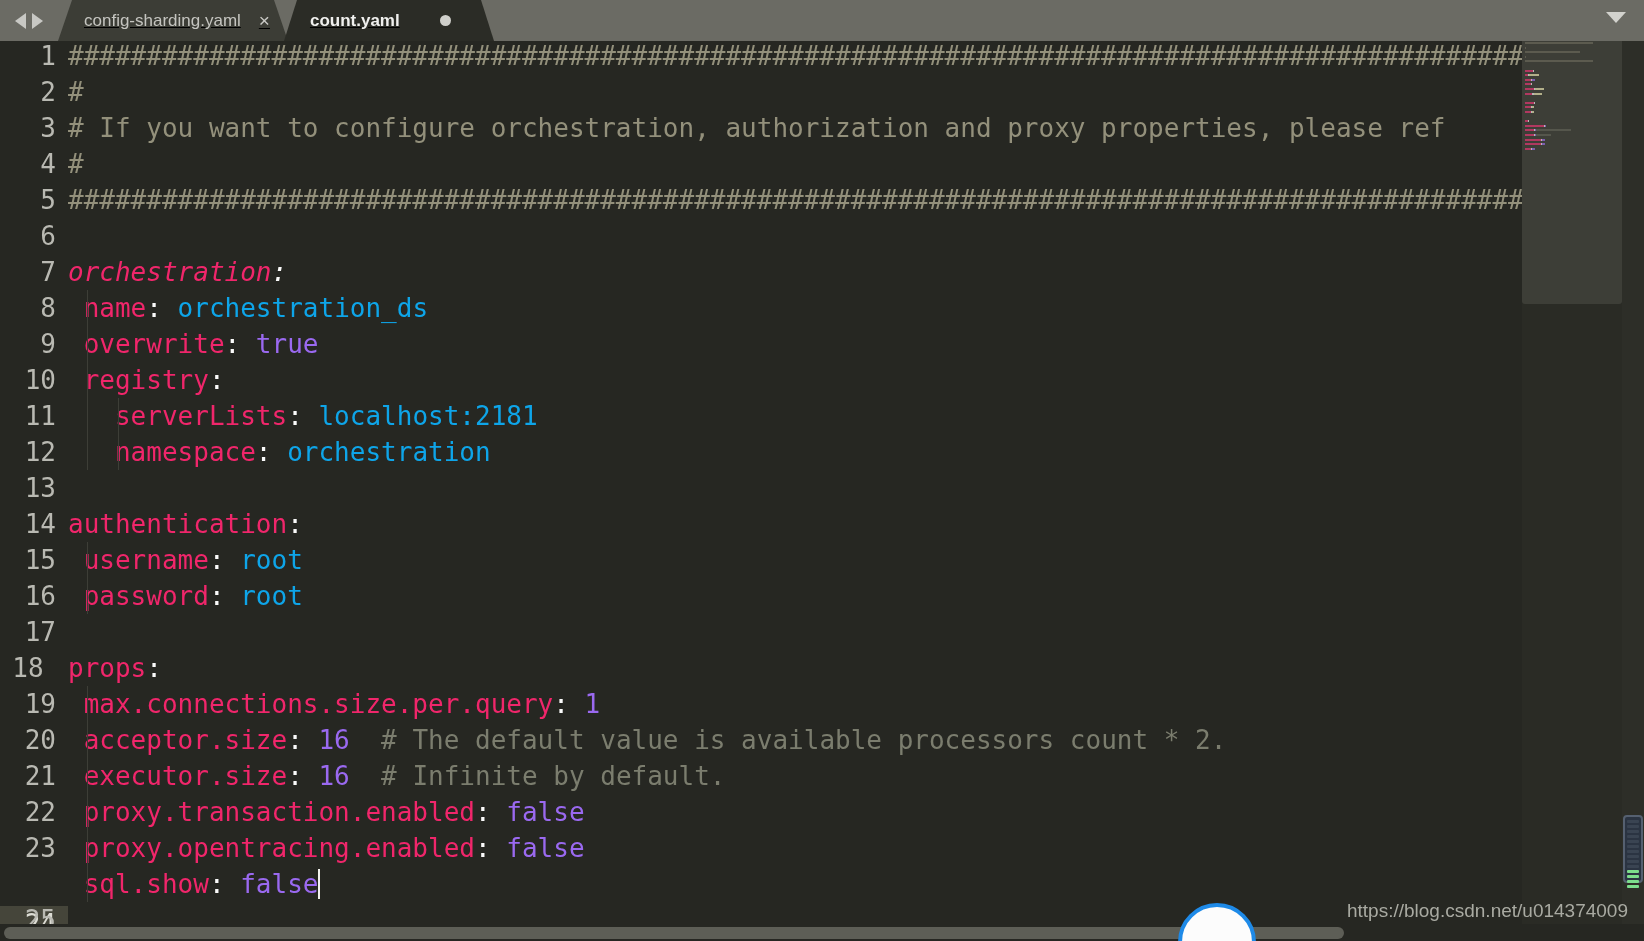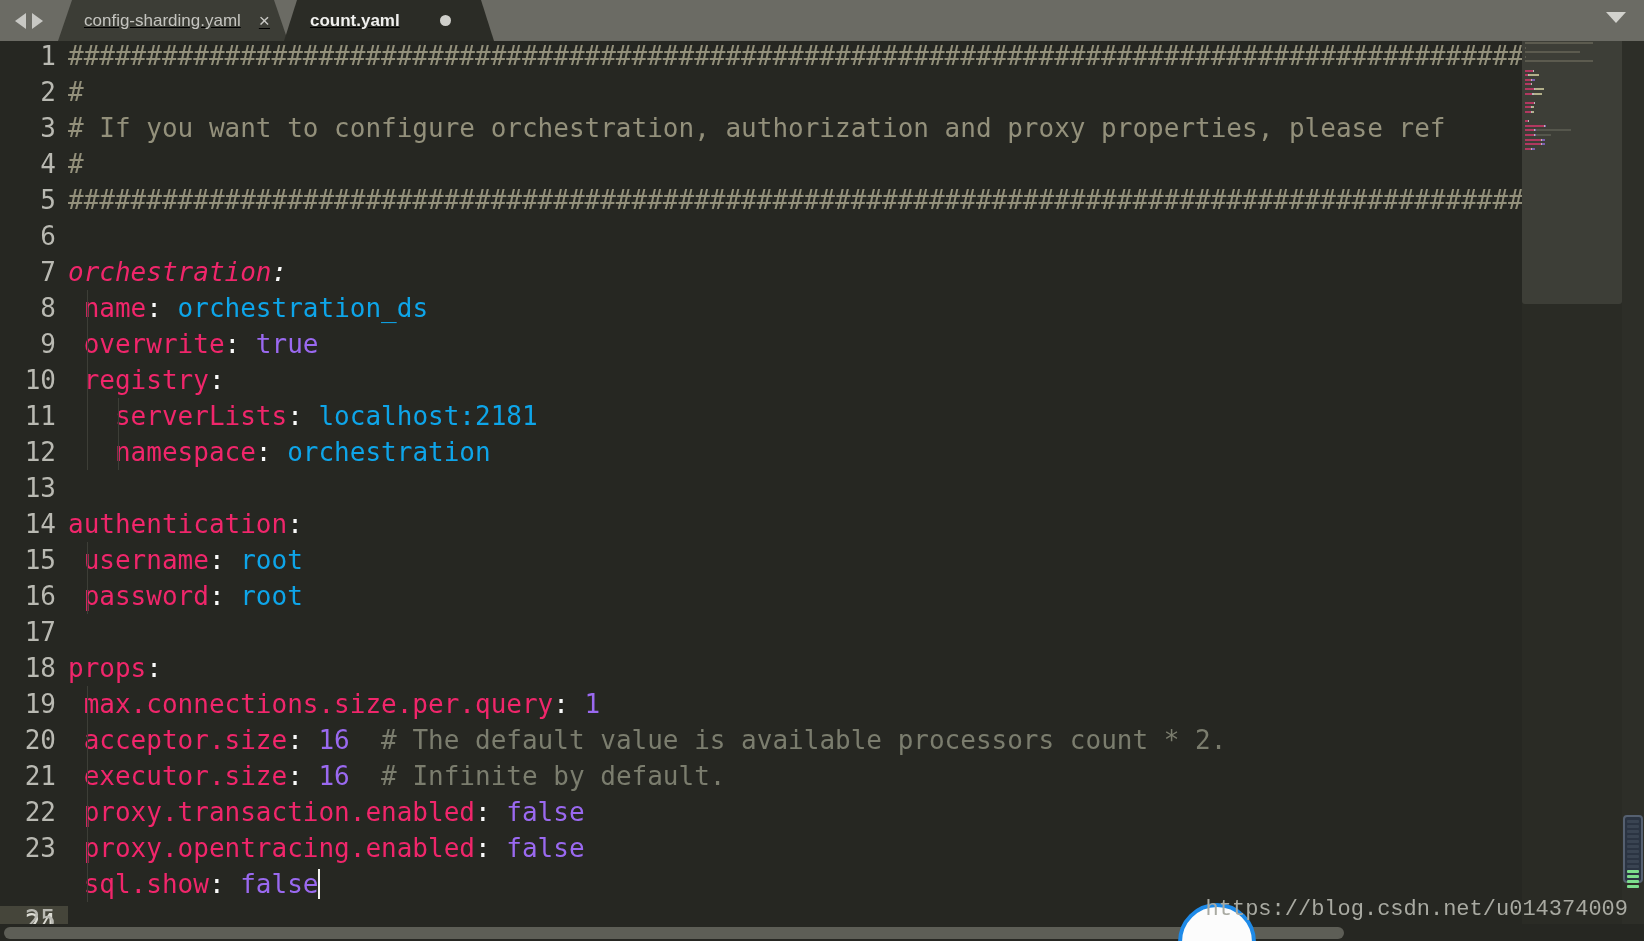--- a/index.html
+++ b/index.html
@@ -175,22 +175,22 @@
   #hscroll-thumb {
     position: absolute; left: 4px; top: 3px;
     width: 1340px; height: 12px;
     background: #5d5e56;
     border-radius: 6px;
   }
 
   
   #watermark {
     position: absolute; right: 16px; bottom: 19px;
-    font-family: Liberation Mono, monospace;
-    font-size: 22px;
+    font-family: Liberation Sans, sans-serif;
+    font-size: 19px;
     color: #a9aaa2;
     z-index: 35;
     white-space: nowrap;
   }
   #csdn-logo {
     position: absolute; left: 1178px; bottom: -40px;
     width: 78px; height: 78px;
     border-radius: 50%;
     background: #fcfcfc;
     border: 4px solid #1e8ae8;
@@ -239,21 +239,21 @@
       <div class="lnum" style="top: 256px;">8</div>
       <div class="lnum" style="top: 292px;">9</div>
       <div class="lnum" style="top: 328px;">10</div>
       <div class="lnum" style="top: 364px;">11</div>
       <div class="lnum" style="top: 400px;">12</div>
       <div class="lnum" style="top: 436px;">13</div>
       <div class="lnum" style="top: 472px;">14</div>
       <div class="lnum" style="top: 508px;">15</div>
       <div class="lnum" style="top: 544px;">16</div>
       <div class="lnum" style="top: 580px;">17</div>
-      <div class="lnum" style="top: 616px;">18</div>
+      <div class="lnum" style="top: 616px; text-align: center;">18</div>
       <div class="lnum" style="top: 652px;">19</div>
       <div class="lnum" style="top: 688px;">20</div>
       <div class="lnum" style="top: 724px;">21</div>
       <div class="lnum" style="top: 760px;">22</div>
       <div class="lnum" style="top: 796px;">23</div>
       <div class="lnum active" style="top: 832px;">24</div>
       <div class="lnum" style="top: 868px;">25</div>
     </div>
   <div id="codearea">
       <div class="cline" style="top: 4px;"><span class="cm">##############################################################################################################</span></div>

